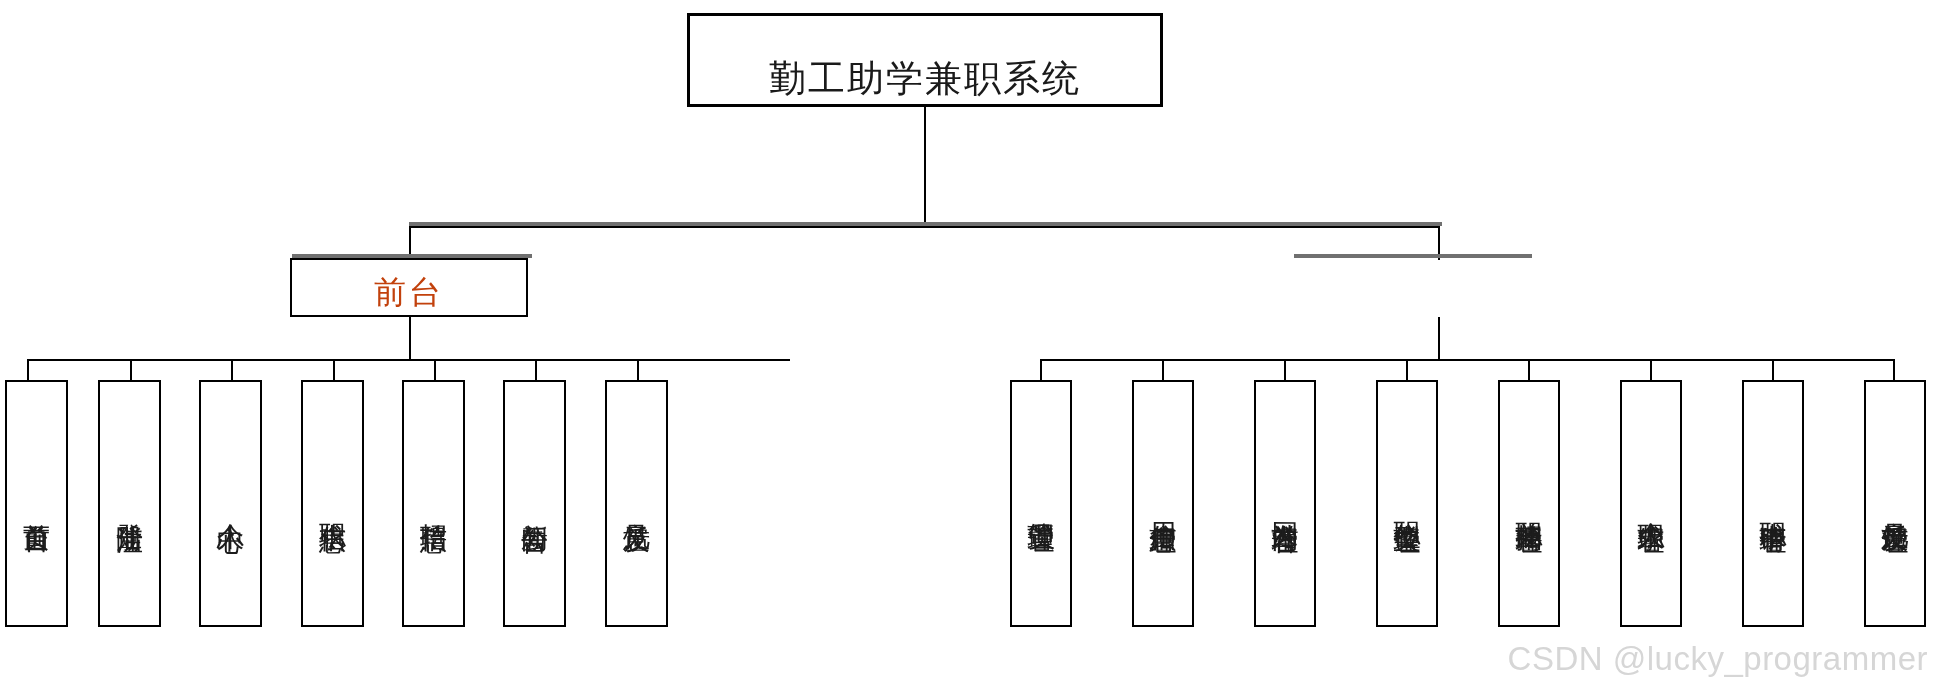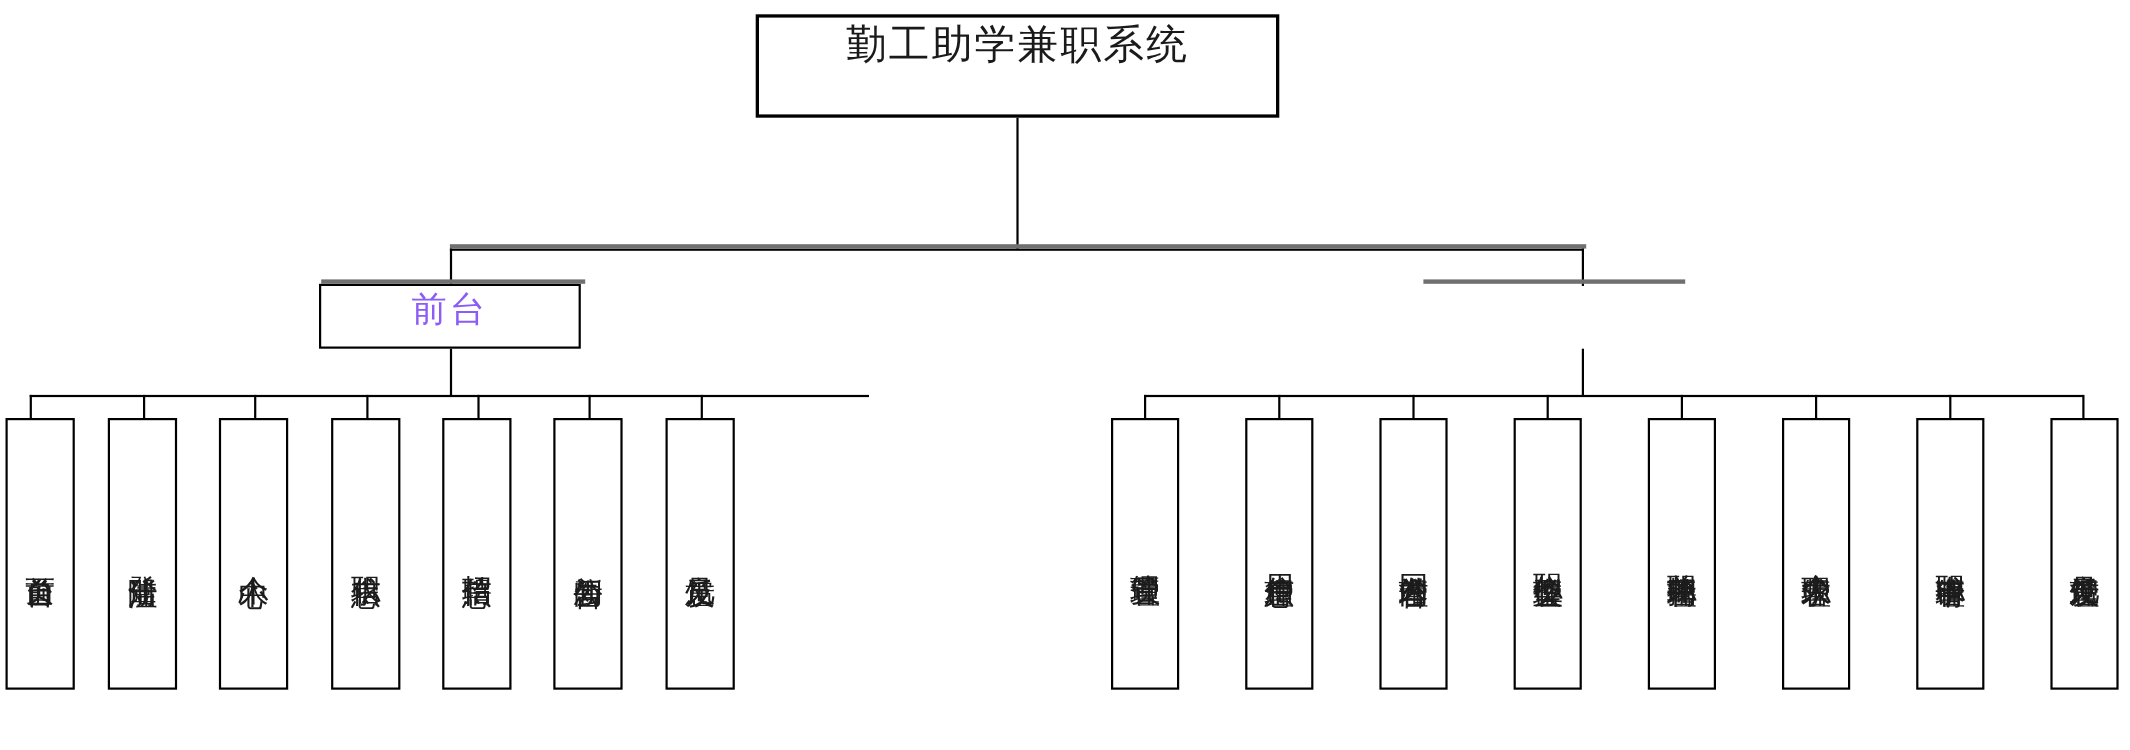--- a/index.html
+++ b/index.html
@@ -18,39 +18,39 @@
     overflow: hidden;
   }
 
   
   .box {
     position: absolute;
     box-sizing: border-box;
     background: #ffffff;
     border: 2px solid #000000;
     display: flex;
-    align-items: flex-start;
+    align-items: flex-end;
     justify-content: center;
   }
   .box-root {
     border-width: 3px;
   }
   .box-root .box-label {
     font-size: 37px;
     letter-spacing: 2px;
     color: #1a1a1a;
   }
   .box-mid {
     border-width: 2px;
     box-shadow: 0 0 0 0 transparent;
   }
   .box-mid .box-label {
     font-size: 32px;
     letter-spacing: 3px;
-    color: #8b5cf6;
+    color: #c2410c;
   }
   
   .shadow-bar {
     position: absolute;
     background: #707070;
     height: 4px;
   }
   .box-leaf {
     border-width: 2px;
     align-items: center;
@@ -181,14 +181,15 @@
   <div class="box box-leaf" style="left:1620px; top:380px; width:62px; height:247px;">
     <span class="box-label">个人求职管理</span>
   </div>
   <div class="box box-leaf" style="left:1742px; top:380px; width:62px; height:247px;">
     <span class="box-label">求职申请管理</span>
   </div>
   <div class="box box-leaf" style="left:1864px; top:380px; width:62px; height:247px;">
     <span class="box-label">意见反馈管理</span>
   </div>
 
+  <div class="watermark">CSDN @lucky_programmer</div>
 
 </div>
 
 </body></html>

